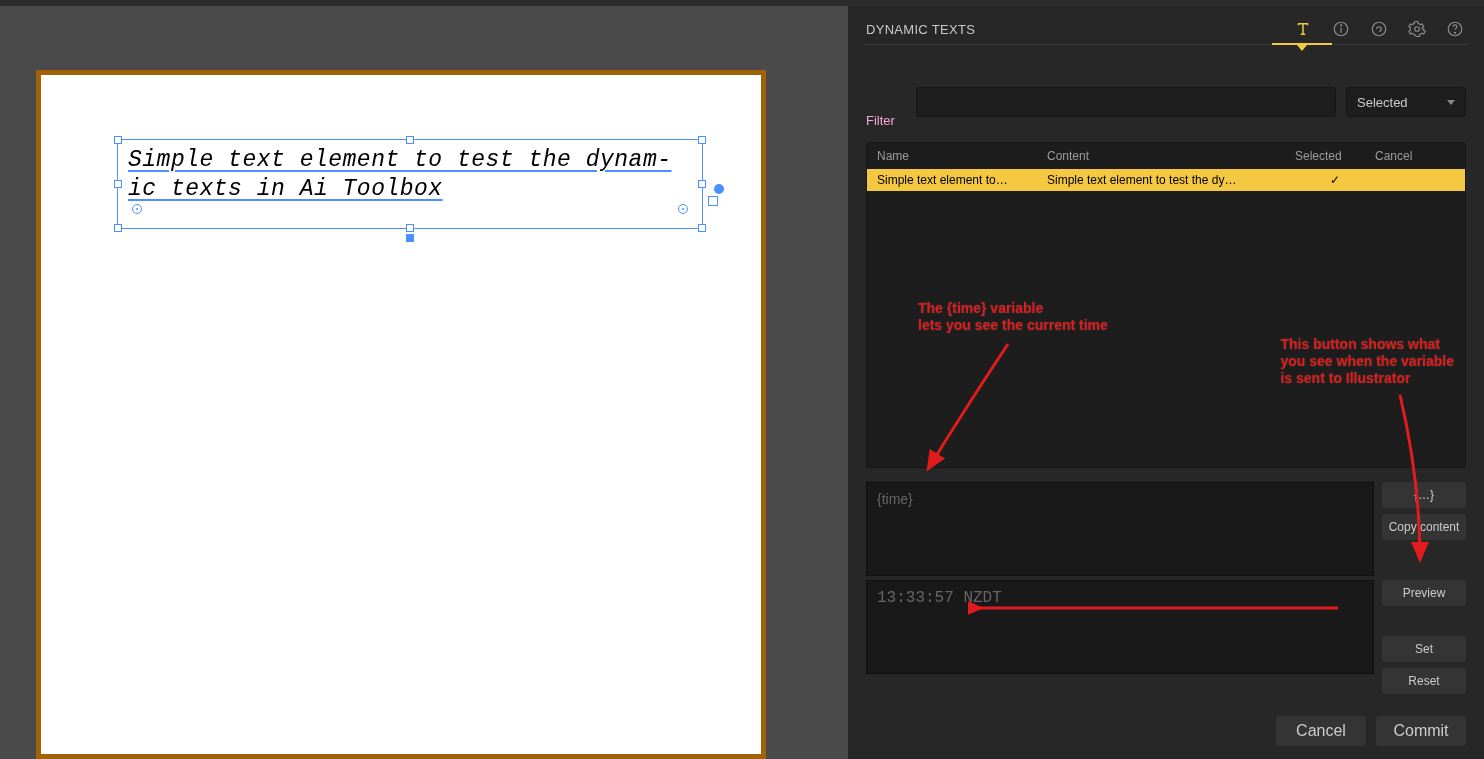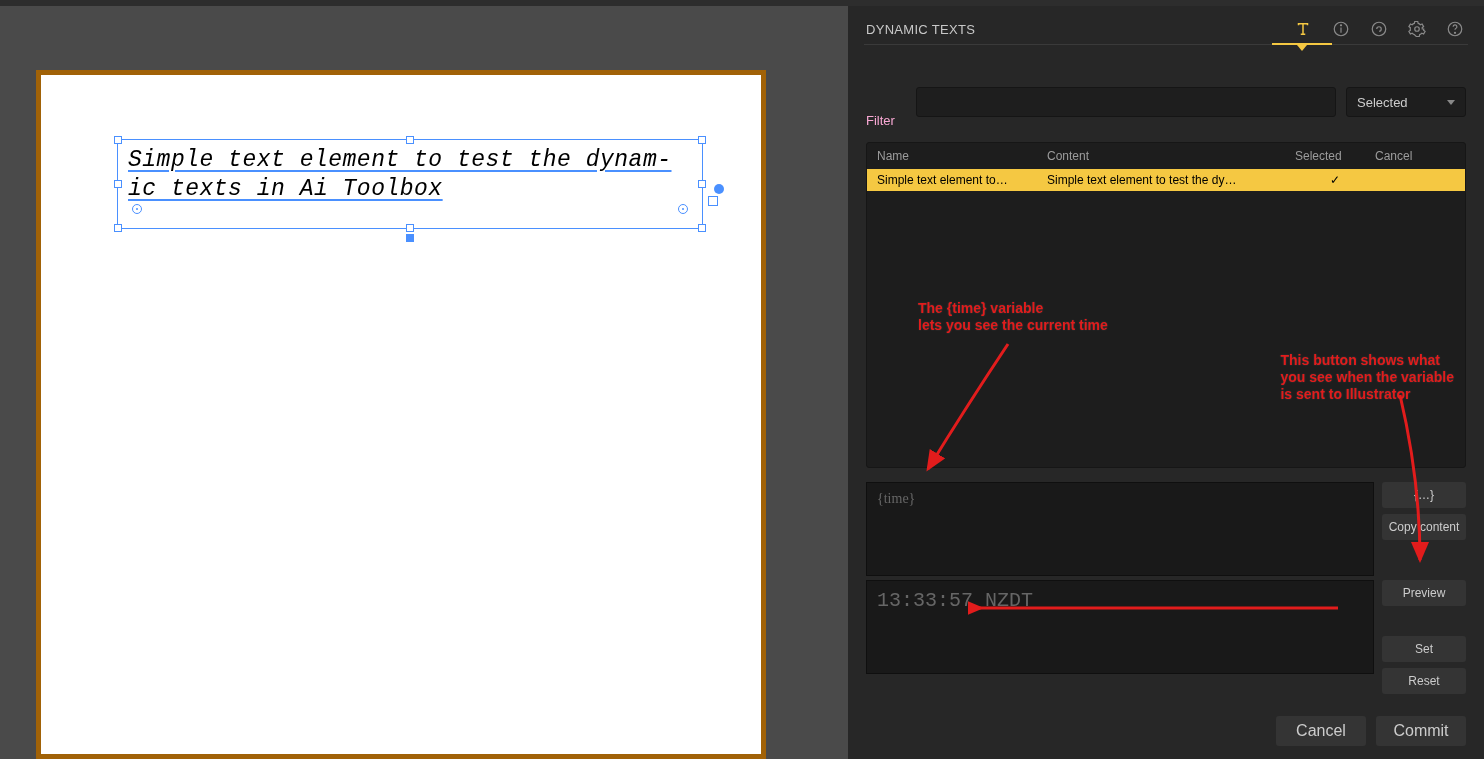--- a/index.html
+++ b/index.html
@@ -126,33 +126,33 @@
     padding: 4px 10px; background:#f5c842; color:#000; align-items:center; font-size:12px;
   }
   .trow .cell { white-space:nowrap; overflow:hidden; text-overflow:ellipsis; }
   .check { text-align:center; }
 
   .editor-row {
     display:flex; gap:8px; margin-top:14px;
   }
   .editor {
     flex:1; height:94px; background:#191919; border:1px solid #0f0f0f; color:#666;
-    font-family:Liberation Serif, serif; font-size:14px; padding:8px 10px;
+    font-family:Liberation Sans, sans-serif; font-size:14px; padding:8px 10px;
   }
   .side-btns { width:84px; display:flex; flex-direction:column; gap:6px; }
   .btn {
     height:26px; background:#343434; color:#ccc; border-radius:3px; border:none;
     font-size:12px; cursor:pointer; display:flex;align-items:center;justify-content:center;
   }
 
   .preview-label { margin-top:12px; color:#8d8d8d; }
   .preview-row { display:flex; gap:8px; margin-top:4px; }
   .preview-box {
     flex:1; height:94px; background:#191919; border:1px solid #0f0f0f; color:#666;
-    font-family:"Courier New",monospace; font-size:20px; padding:8px 10px;
+    font-family:"Courier New",monospace; font-size:16px; padding:8px 10px;
   }
   .preview-side { width:84px; display:flex; flex-direction:column; gap:6px; }
 
   .footer {
     position:absolute; bottom:0; left:0; right:0; height:56px;
     display:flex; justify-content:flex-end; align-items:center; gap:10px; padding:0 18px;
   }
   .footer .btn { width:90px; height:30px; font-size:16px; }
 
   
@@ -283,21 +283,21 @@
 lets you see the current time</div>
   <svg class="arrow-svg" style="left:60px; top:328px;" width="120" height="150">
     <defs>
         <marker id="ah1" markerWidth="10" markerHeight="10" refX="6" refY="3" orient="auto">
           <path d="M0,0 L7,3 L0,6 Z" fill="#e21c1c"></path>
         </marker>
       </defs>
     <path d="M100,10 Q60,70 20,135" stroke="#e21c1c" stroke-width="3" fill="none" marker-end="url(#ah1)"></path>
   </svg>
 
-  <div class="annot" style="right:30px; top:346px;">This button shows what
+  <div class="annot" style="right:30px; top:330px;">This button shows what
 you see when the variable
 is sent to Illustrator</div>
   <svg class="arrow-svg" style="right:24px; top:384px;" width="110" height="180">
     <defs>
         <marker id="ah2" markerWidth="10" markerHeight="10" refX="6" refY="3" orient="auto">
           <path d="M0,0 L7,3 L0,6 Z" fill="#e21c1c"></path>
         </marker>
       </defs>
     <path d="M50,5 Q70,90 70,170" stroke="#e21c1c" stroke-width="3" fill="none" marker-end="url(#ah2)"></path>
   </svg>

